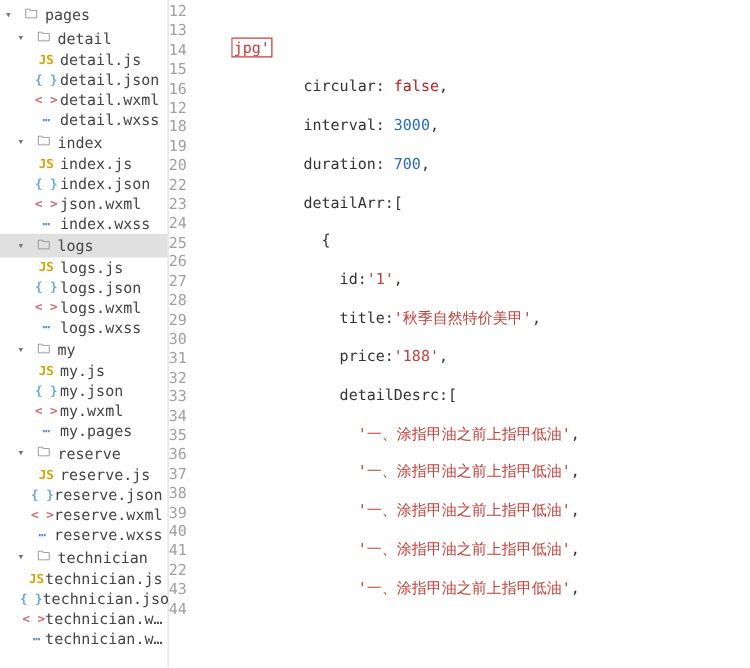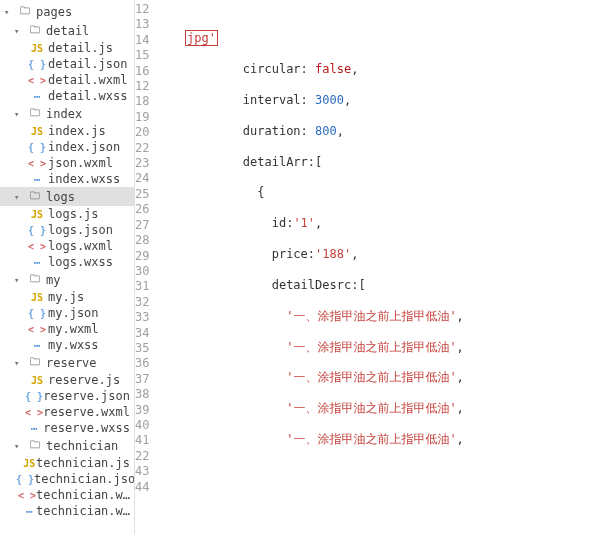--- a/index.html
+++ b/index.html
@@ -119,21 +119,21 @@
       <span>my.json</span>
     </div>
     <div class="tree-item ind2">
       <span class="arrow"></span>
       <span class="ficon wxml-ico">&lt; &gt;</span>
       <span>my.wxml</span>
     </div>
     <div class="tree-item ind2">
       <span class="arrow"></span>
       <span class="ficon wxss-ico">⋯</span>
-      <span>my.wxss</span>
+      <span>my.pages</span>
     </div>
     <div class="tree-item ind1">
       <span class="arrow">▾</span>
       <span class="ficon folder-ico">🗀</span>
       <span>reserve</span>
     </div>
     <div class="tree-item ind2">
       <span class="arrow"></span>
       <span class="ficon js-ico">JS</span>
       <span>reserve.js</span>
@@ -212,24 +212,25 @@
       <div>40</div>
       <div>41</div>
       <div>22</div>
       <div>43</div>
       <div>44</div>
     </div>
   <div class="code">
 <div><span class="red" style="border:1px solid #c4403a;padding:0 1px">jpg'</span></div>
 <div><span>        circular: </span><span class="orange">false</span><span>,</span></div>
 <div><span>        interval: </span><span class="blue">3000</span><span>,</span></div>
-<div><span>        duration: </span><span class="blue">800</span><span>,</span></div>
+<div><span>        duration: </span><span class="blue">700</span><span>,</span></div>
 <div><span>        detailArr:[</span></div>
 <div><span>          {</span></div>
 <div><span>            id:</span><span class="red">'1'</span><span>,</span></div>
+<div><span>            title:</span><span class="red">'秋季自然特价美甲'</span><span>,</span></div>
 <div><span>            price:</span><span class="red">'188'</span><span>,</span></div>
 <div><span>            detailDesrc:[</span></div>
 <div>              <span class="red">'一、涂指甲油之前上指甲低油'</span>,</div>
 <div>              <span class="red">'一、涂指甲油之前上指甲低油'</span>,</div>
 <div>              <span class="red">'一、涂指甲油之前上指甲低油'</span>,</div>
 <div>              <span class="red">'一、涂指甲油之前上指甲低油'</span>,</div>
 <div>              <span class="red">'一、涂指甲油之前上指甲低油'</span>,</div>
 
 
 

